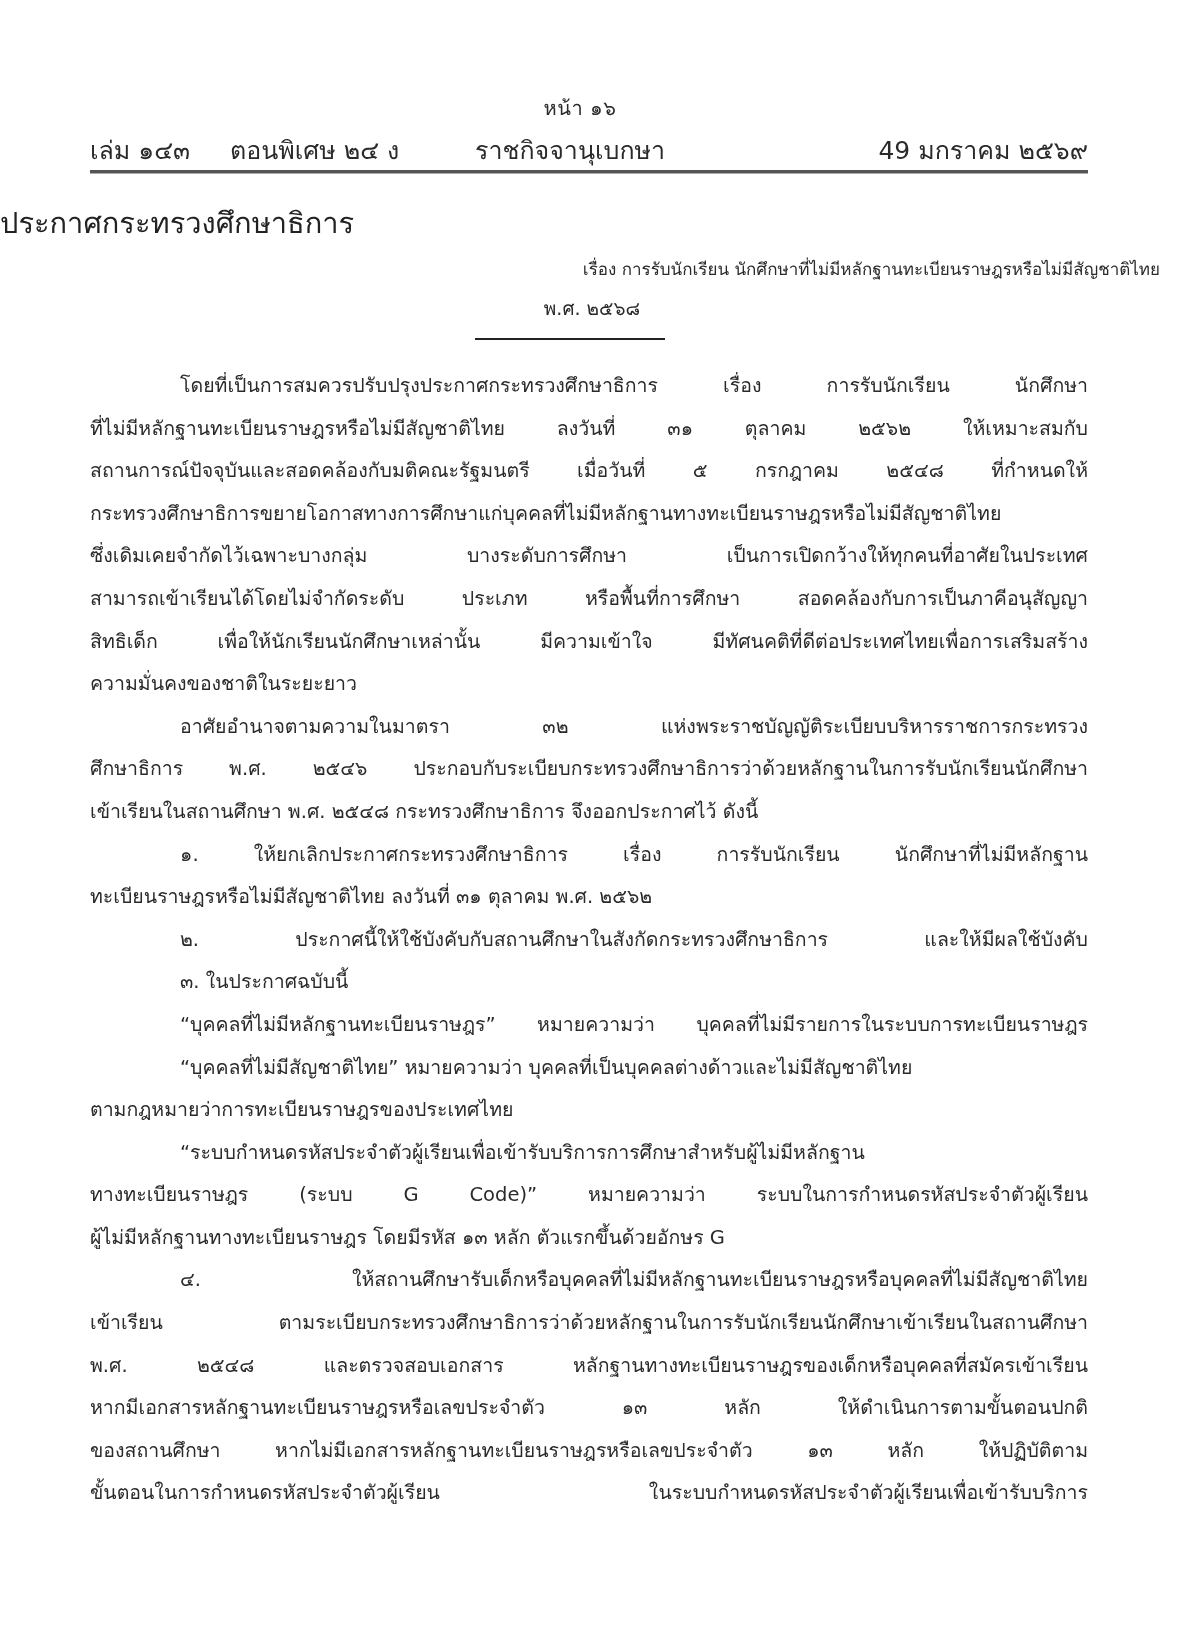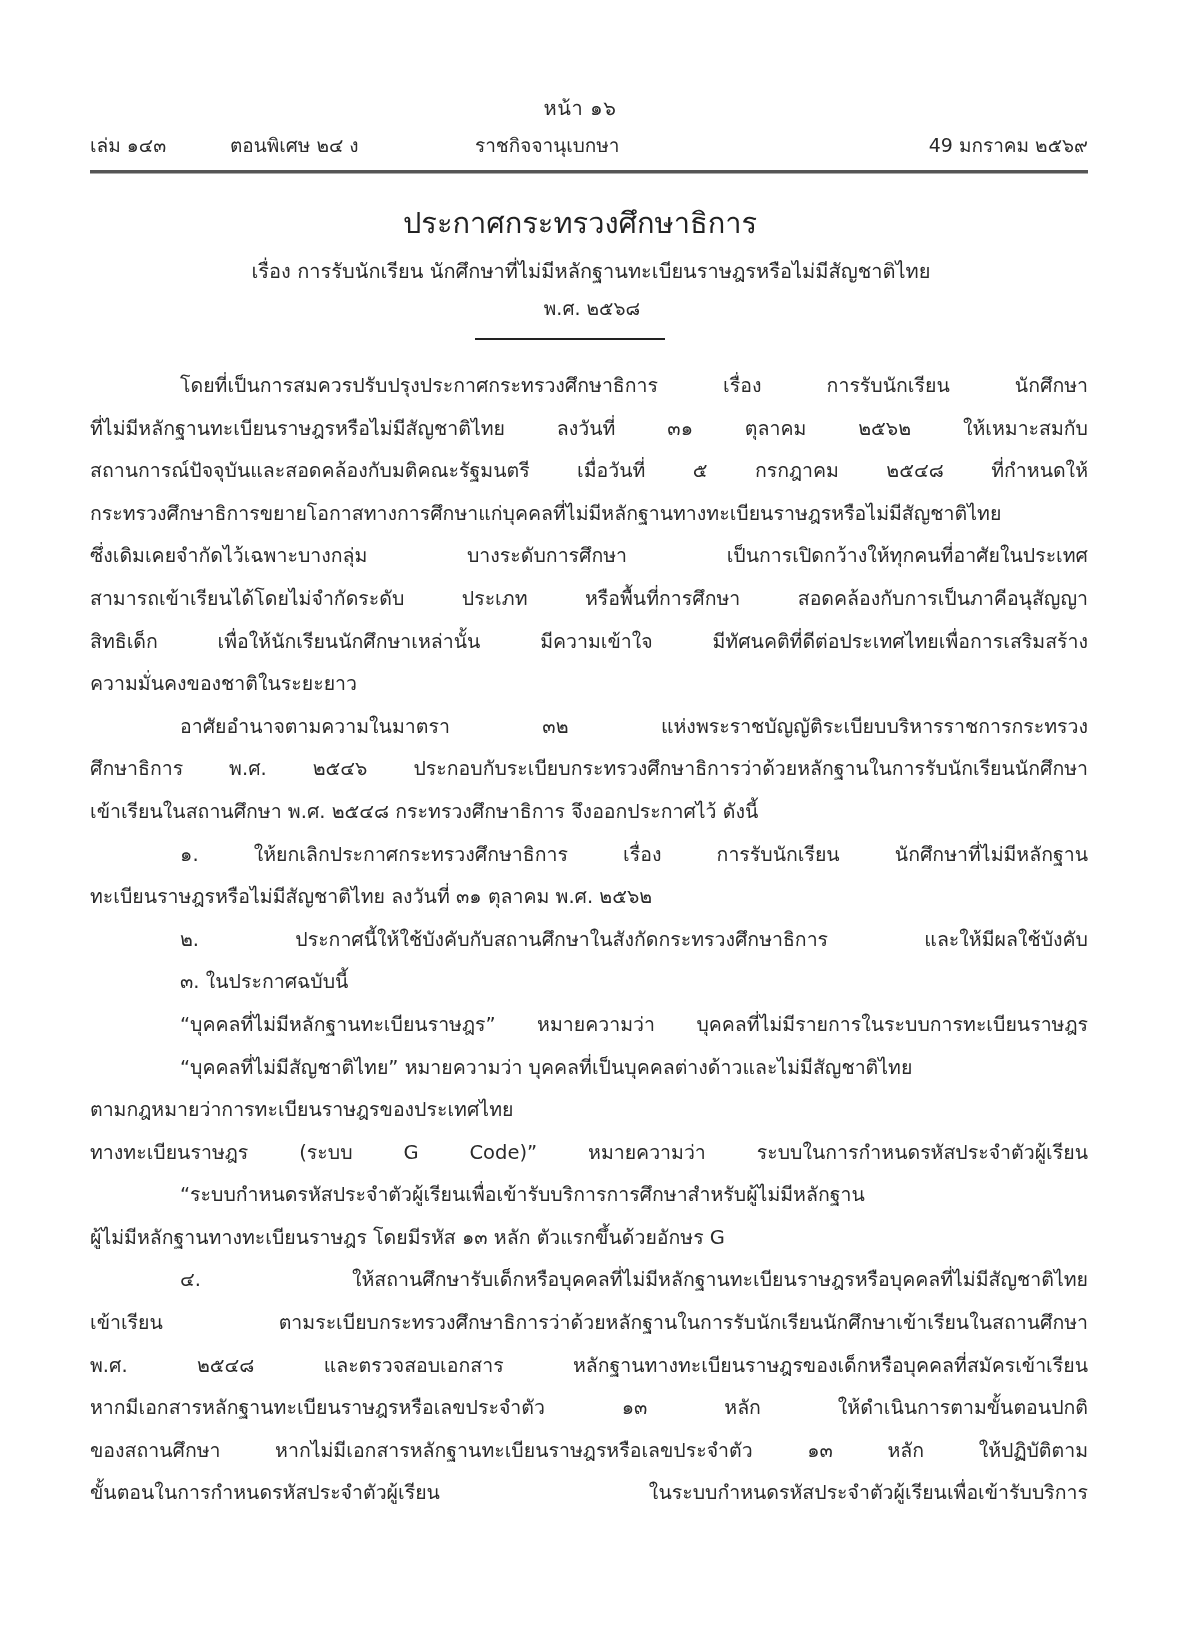--- a/index.html
+++ b/index.html
@@ -7,35 +7,34 @@
     width: 1200px; height: 1643px; position: relative; overflow: hidden;
     font-family: "DejaVu Sans", sans-serif; color: #2a2a2a;
   }
   .page { position: absolute; left: 0; top: 0; width: 1077px; height: 1643px; }
   .page-no {
     position: absolute; top: 92px; left: 0; width: 1160px; text-align: center;
     font-size: 20px; letter-spacing: 0.5px;
   }
   .header-line {
     position: absolute; top: 130px; left: 90px; width: 998px; height: 30px;
-    font-size: 19px;
+    font-size: 25px;
   }
   .header-line span { position: absolute; top: 0; white-space: nowrap; }
   .rule {
     position: absolute; top: 170px; left: 90px; width: 998px; height: 3px;
     background: #555; border-bottom: 1px solid #aaa;
   }
   .title {
-    position: absolute; top: 200px; left: 0; width: 1160px; text-align: center;
+    position: absolute; top: 200px; left: 0; width: 1160px; 
     font-size: 29px; color: #222;
   }
   .subtitle {
-    position: absolute; top: 255px; left: 0; width: 1160px; text-align: center;
-    font-size: 20px;
-    padding-left: 11px;
+    position: absolute; top: 255px; left: 0; width: 1160px; text-align: right;
+    font-size: 17px;
   }
   .year {
     position: absolute; top: 293px; left: 0; width: 1160px; text-align: center;
     font-size: 19px;
     padding-left: 12px;
   }
   .short-rule {
     position: absolute; top: 338px; left: 475px; width: 190px; height: 2px; background: #222;
   }
   .body-text {
@@ -79,22 +78,22 @@
     <span class="line indent">อาศัยอำนาจตามความในมาตรา ๓๒ แห่งพระราชบัญญัติระเบียบบริหารราชการกระทรวง</span>
     <span class="line">ศึกษาธิการ พ.ศ. ๒๕๔๖ ประกอบกับระเบียบกระทรวงศึกษาธิการว่าด้วยหลักฐานในการรับนักเรียนนักศึกษา</span>
     <span class="line last">เข้าเรียนในสถานศึกษา พ.ศ. ๒๕๔๘ กระทรวงศึกษาธิการ จึงออกประกาศไว้ ดังนี้</span>
     <span class="line indent">๑. ให้ยกเลิกประกาศกระทรวงศึกษาธิการ เรื่อง การรับนักเรียน นักศึกษาที่ไม่มีหลักฐาน</span>
     <span class="line last">ทะเบียนราษฎรหรือไม่มีสัญชาติไทย ลงวันที่ ๓๑ ตุลาคม พ.ศ. ๒๕๖๒</span>
     <span class="line indent">๒. ประกาศนี้ให้ใช้บังคับกับสถานศึกษาในสังกัดกระทรวงศึกษาธิการ และให้มีผลใช้บังคับ</span>
     <span class="line indent last">๓. ในประกาศฉบับนี้</span>
     <span class="line indent">“บุคคลที่ไม่มีหลักฐานทะเบียนราษฎร” หมายความว่า บุคคลที่ไม่มีรายการในระบบการทะเบียนราษฎร</span>
     <span class="line indent last">“บุคคลที่ไม่มีสัญชาติไทย” หมายความว่า บุคคลที่เป็นบุคคลต่างด้าวและไม่มีสัญชาติไทย</span>
     <span class="line last">ตามกฎหมายว่าการทะเบียนราษฎรของประเทศไทย</span>
+    <span class="line indent">“ระบบกำหนดรหัสประจำตัวผู้เรียนเพื่อเข้ารับบริการการศึกษาสำหรับผู้ไม่มีหลักฐาน</span>
     <span class="line">ทางทะเบียนราษฎร (ระบบ G Code)” หมายความว่า ระบบในการกำหนดรหัสประจำตัวผู้เรียน</span>
-    <span class="line indent">“ระบบกำหนดรหัสประจำตัวผู้เรียนเพื่อเข้ารับบริการการศึกษาสำหรับผู้ไม่มีหลักฐาน</span>
     <span class="line last">ผู้ไม่มีหลักฐานทางทะเบียนราษฎร โดยมีรหัส ๑๓ หลัก ตัวแรกขึ้นด้วยอักษร G</span>
     <span class="line indent">๔. ให้สถานศึกษารับเด็กหรือบุคคลที่ไม่มีหลักฐานทะเบียนราษฎรหรือบุคคลที่ไม่มีสัญชาติไทย</span>
     <span class="line">เข้าเรียน ตามระเบียบกระทรวงศึกษาธิการว่าด้วยหลักฐานในการรับนักเรียนนักศึกษาเข้าเรียนในสถานศึกษา</span>
     <span class="line">พ.ศ. ๒๕๔๘ และตรวจสอบเอกสาร หลักฐานทางทะเบียนราษฎรของเด็กหรือบุคคลที่สมัครเข้าเรียน</span>
     <span class="line">หากมีเอกสารหลักฐานทะเบียนราษฎรหรือเลขประจำตัว ๑๓ หลัก ให้ดำเนินการตามขั้นตอนปกติ</span>
     <span class="line">ของสถานศึกษา หากไม่มีเอกสารหลักฐานทะเบียนราษฎรหรือเลขประจำตัว ๑๓ หลัก ให้ปฏิบัติตาม</span>
     <span class="line">ขั้นตอนในการกำหนดรหัสประจำตัวผู้เรียน ในระบบกำหนดรหัสประจำตัวผู้เรียนเพื่อเข้ารับบริการ</span>
   </div>
 
 </div>

